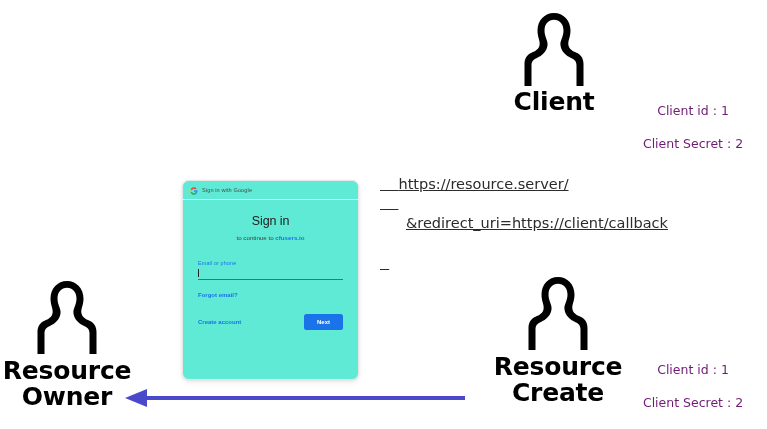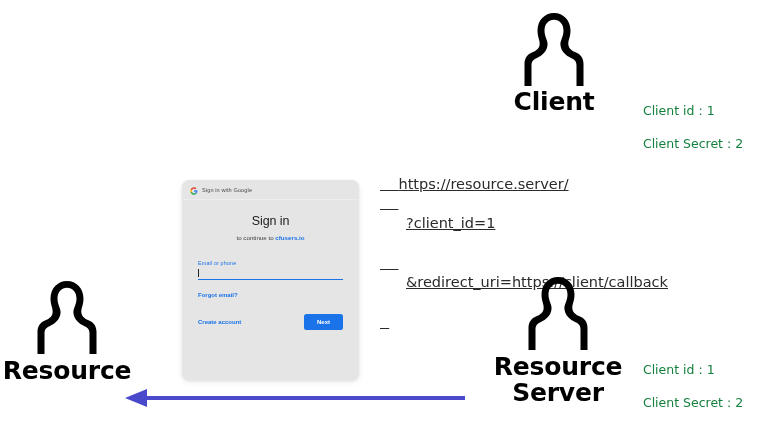--- a/index.html
+++ b/index.html
@@ -59,22 +59,23 @@
     width: 132px;
   }
   #actor-resource-server .actor-label { font-size: 25px; margin-top: 2px; }
 
   
   .note {
     position: absolute;
     font-family: "DejaVu Sans", sans-serif;
     font-size: 12.5px;
     line-height: 1.32;
-    color: #15803d;
+    color: #701a75;
     white-space: pre;
+    text-align: center;
   }
   #client-credentials { left: 627px; top: 86px; }
   #server-credentials { left: 627px; top: 345px; }
 
   
   #auth-request-url {
     position: absolute;
     left: 380px;
     top: 155px;
     font-family: "DejaVu Sans", sans-serif;
@@ -89,21 +90,21 @@
   
   #redirect-arrow { position: absolute; left: 125px; top: 386px; }
 
   
   #google-signin-card {
     position: absolute;
     left: 182px;
     top: 180px;
     width: 175px;
     height: 198px;
-    background: #e5e5e5;
+    background: #5eead4;
     border: 1px solid #e6e6e6;
     border-radius: 7px;
     box-shadow: 0 1px 3px rgba(0,0,0,0.10), 0 3px 7px rgba(0,0,0,0.05);
     overflow: hidden;
     font-family: "Liberation Sans", sans-serif;
   }
   .card-header {
     height: 18px;
     display: flex;
     align-items: center;
@@ -209,60 +210,60 @@
     <span class="actor-label">Client</span>
   </div>
 
   <div class="note" id="client-credentials">
     <span>Client id : 1</span><br>
     <span>Client Secret : 2</span>
   </div>
 
   <div id="auth-request-url">
     <span>https://resource.server/</span>
-    <span class="u-indent">?client_id=1</span>
     <span class="u-indent">&amp;redirect_uri=https://client/callback</span>
   </div>
 
   <div class="actor" id="actor-resource-owner">
     <span class="person-icon">
       <svg width="70" height="80" viewBox="0 0 70 80">
         <path d="M35 5 C25.5 5 18.5 12.5 18.5 22.5 C18.5 29.5 21.5 33 20.5 37.5
                  C19.7 41.2 16.5 43 12.5 44.8 C8 46.8 5.5 50.5 5.5 56 L5.5 78
                  L12.5 78 L12.5 57.5 C12.5 53.5 14 51.8 17.5 50.2
                  C23.5 47.5 27.5 43.5 28.5 37.5 C29.3 32.6 25.5 29.5 25.5 22.5
                  C25.5 16 29.5 11.8 35 11.8 C40.5 11.8 44.5 16 44.5 22.5
                  C44.5 29.5 40.7 32.6 41.5 37.5 C42.5 43.5 46.5 47.5 52.5 50.2
                  C56 51.8 57.5 53.5 57.5 57.5 L57.5 78 L64.5 78 L64.5 56
                  C64.5 50.5 62 46.8 57.5 44.8 C53.5 43 50.3 41.2 49.5 37.5
                  C48.5 33 51.5 29.5 51.5 22.5 C51.5 12.5 44.5 5 35 5 Z" fill="#000000"></path>
       </svg>
     </span>
     <span class="actor-label">
       <span>Resource</span><br>
+      <span>Owner</span>
     </span>
   </div>
 
   <div class="actor" id="actor-resource-server">
     <span class="person-icon">
       <svg width="70" height="80" viewBox="0 0 70 80">
         <path d="M35 5 C25.5 5 18.5 12.5 18.5 22.5 C18.5 29.5 21.5 33 20.5 37.5
                  C19.7 41.2 16.5 43 12.5 44.8 C8 46.8 5.5 50.5 5.5 56 L5.5 78
                  L12.5 78 L12.5 57.5 C12.5 53.5 14 51.8 17.5 50.2
                  C23.5 47.5 27.5 43.5 28.5 37.5 C29.3 32.6 25.5 29.5 25.5 22.5
                  C25.5 16 29.5 11.8 35 11.8 C40.5 11.8 44.5 16 44.5 22.5
                  C44.5 29.5 40.7 32.6 41.5 37.5 C42.5 43.5 46.5 47.5 52.5 50.2
                  C56 51.8 57.5 53.5 57.5 57.5 L57.5 78 L64.5 78 L64.5 56
                  C64.5 50.5 62 46.8 57.5 44.8 C53.5 43 50.3 41.2 49.5 37.5
                  C48.5 33 51.5 29.5 51.5 22.5 C51.5 12.5 44.5 5 35 5 Z" fill="#000000"></path>
       </svg>
     </span>
     <span class="actor-label">
       <span>Resource</span><br>
-      <span>Server</span>
+      <span>Create</span>
     </span>
   </div>
 
   <div class="note" id="server-credentials">
     <span>Client id : 1</span><br>
     <span>Client Secret : 2</span><br>
     <span>redirect URL :</span>
     
   </div>
 

